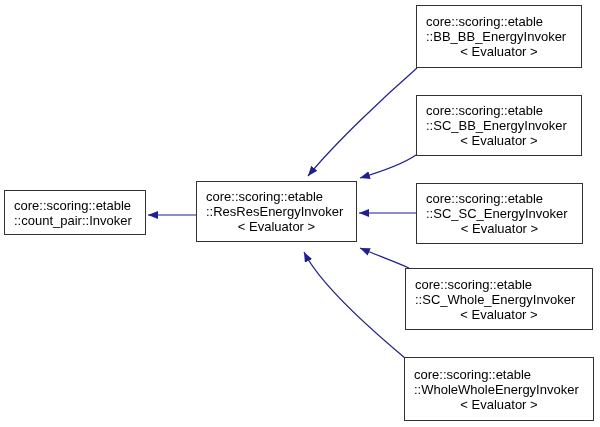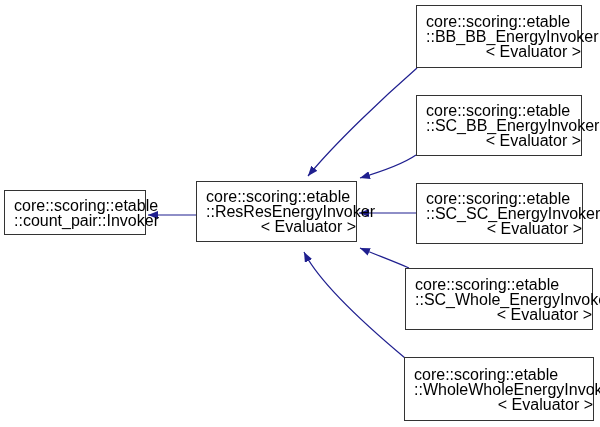--- a/index.html
+++ b/index.html
@@ -21,32 +21,32 @@
   .edge { fill: none; stroke-width: 1.2; }
   .node {
     position: absolute;
     box-sizing: border-box;
     border: 1px solid #333333;
     background: #ffffff;
     color: #000000;
     display: flex;
     flex-direction: column;
     justify-content: center;
-    font-size: 16px;
+    font-size: 13px;
     line-height: 15px;
     cursor: pointer;
   }
   .node .name {
     white-space: pre-line;
     text-align: left;
     padding-left: 9px;
     padding-right: 6px;
   }
   .node .param {
-    text-align: right;
+    text-align: center;
   }
 </style>
 </head>
 <body style="background: rgb(255, 255, 255);">
 
 <div class="canvas">
 
   <svg class="edges-layer" viewBox="0 0 600 427" xmlns="http://www.w3.org/2000/svg">
     <defs>
       <marker id="arrow" markerUnits="userSpaceOnUse" markerWidth="11" markerHeight="8" refX="10" refY="4" orient="auto">

